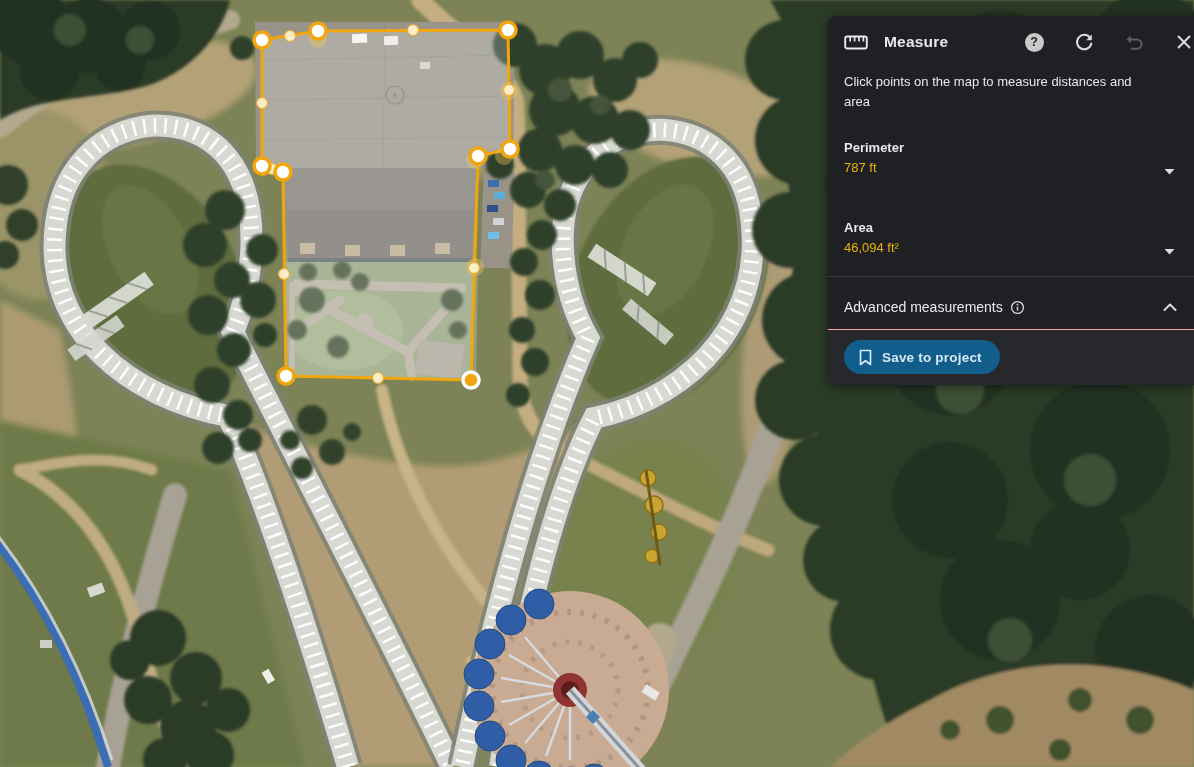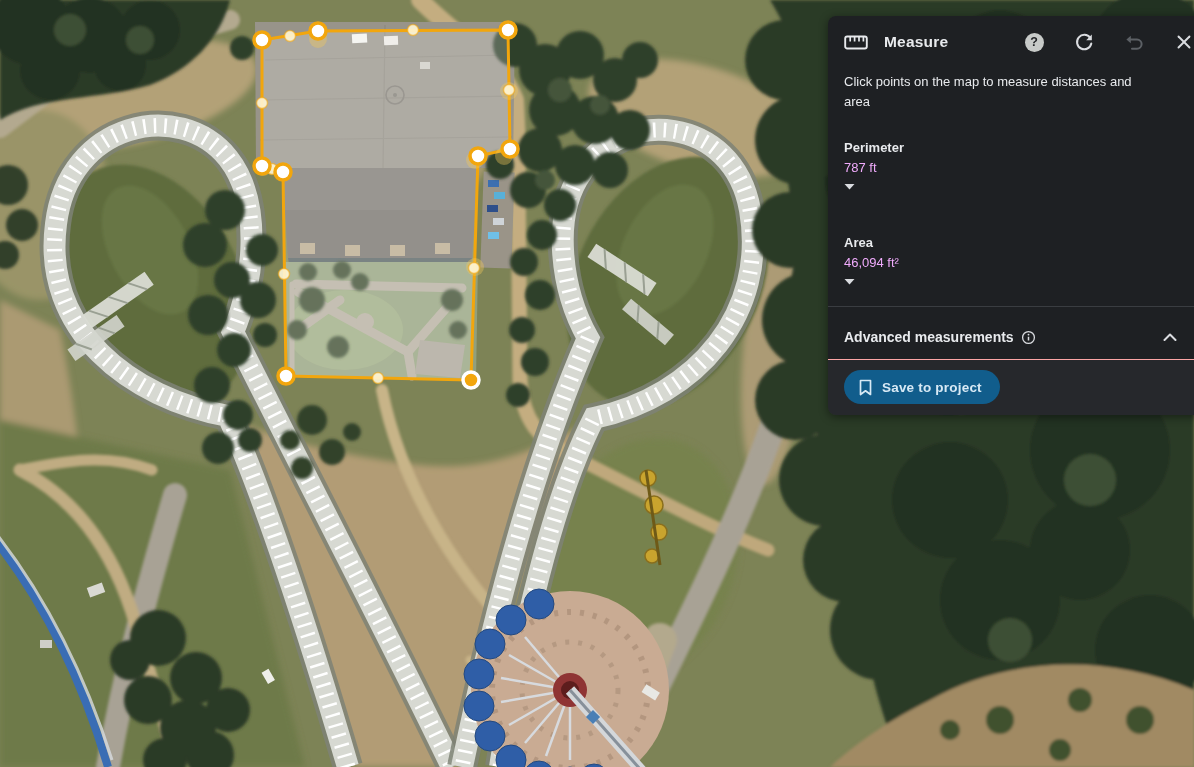--- a/index.html
+++ b/index.html
@@ -14,30 +14,30 @@
          color:#e8eaed;font-size:13px;}
   .panel-main{background:#1e2023;padding:0 16px 14px 16px;}
   .hdr{display:flex;align-items:center;height:52px;}
   .hdr-title{font-size:15.5px;font-weight:700;margin-left:16px;letter-spacing:.2px;flex:0 0 auto;}
   .hdr-actions{margin-left:auto;display:flex;align-items:center;gap:28px;}
   .icon-btn{background:none;border:none;padding:0;margin:0;display:flex;align-items:center;
             justify-content:center;cursor:pointer;width:22px;height:22px;}
   .help-circle{width:19px;height:19px;border-radius:50%;background:#c7cac8;color:#1e2023;
                font-weight:700;font-size:12.5px;display:flex;align-items:center;justify-content:center;}
   .desc{margin:4px 0 12px 0;line-height:20px;color:#e8eaed;max-width:305px;}
-  .m-row{display:flex;align-items:flex-start;justify-content:space-between;cursor:pointer;flex-direction:column;}
+  .m-row{display:flex;align-items:flex-end;justify-content:space-between;cursor:pointer;}
   .m-row .texts{line-height:20px;}
   .m-label{font-weight:700;}
-  .m-value{color:#f0abfc;}
+  .m-value{color:#eab308;}
   .row-perimeter{margin-top:26px;}
   .row-area{margin-top:40px;}
   .caret{margin-right:20px;flex:0 0 auto;}
   .divider{height:1px;background:#3a3d41;margin:18px -16px 0 -16px;}
   .adv-hdr{display:flex;align-items:center;margin-top:22px;cursor:pointer;}
-  .adv-label{font-size:14px;font-weight:700;}
+  .adv-label{font-size:14px;font-weight:400;}
   .adv-info{margin-left:7px;display:flex;align-items:center;}
   .adv-chevron{margin-left:auto;margin-right:18px;display:flex;}
   .row-elev{margin-top:30px;}
   .panel-footer{background:#26282c;padding:10px 16px 11px 16px;border-top:1px solid #fca5a5;}
   .save-btn{display:inline-flex;align-items:center;gap:9px;height:34px;border:none;
             border-radius:17px;background:#115d8c;color:#d7e9f5;padding:0 18px 0 14px;
             font-family:inherit;font-size:13.5px;font-weight:700;cursor:pointer;letter-spacing:.2px;}
 </style>
 </head>
 <body>

